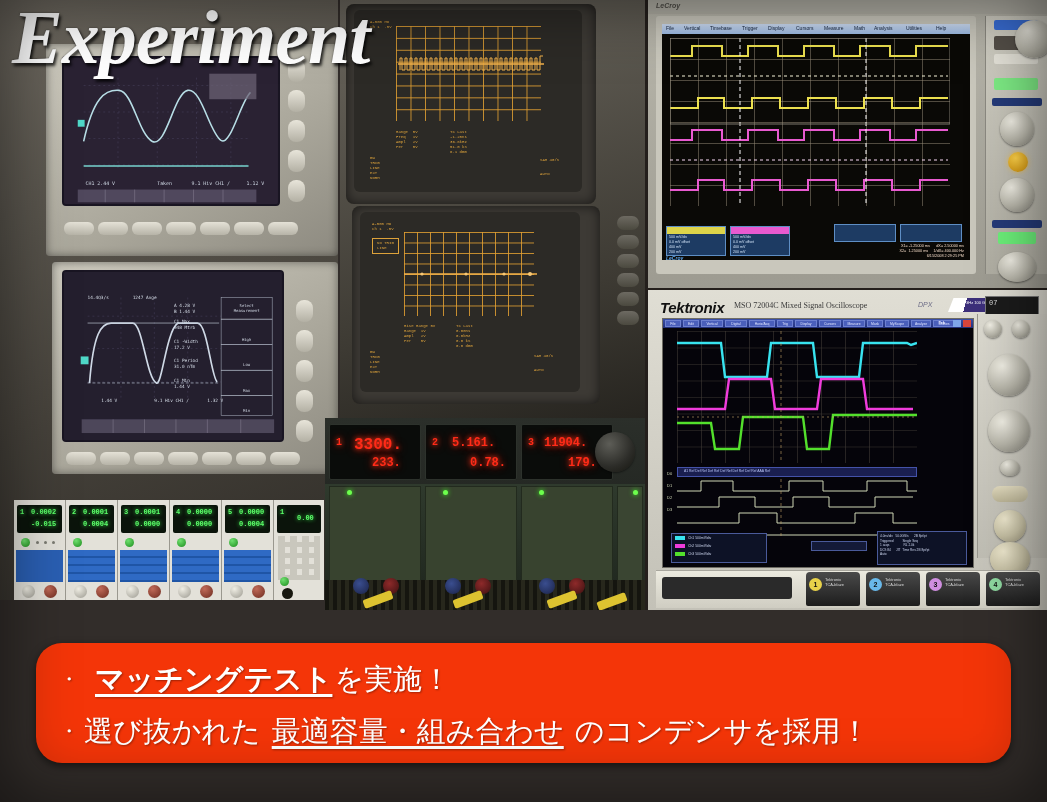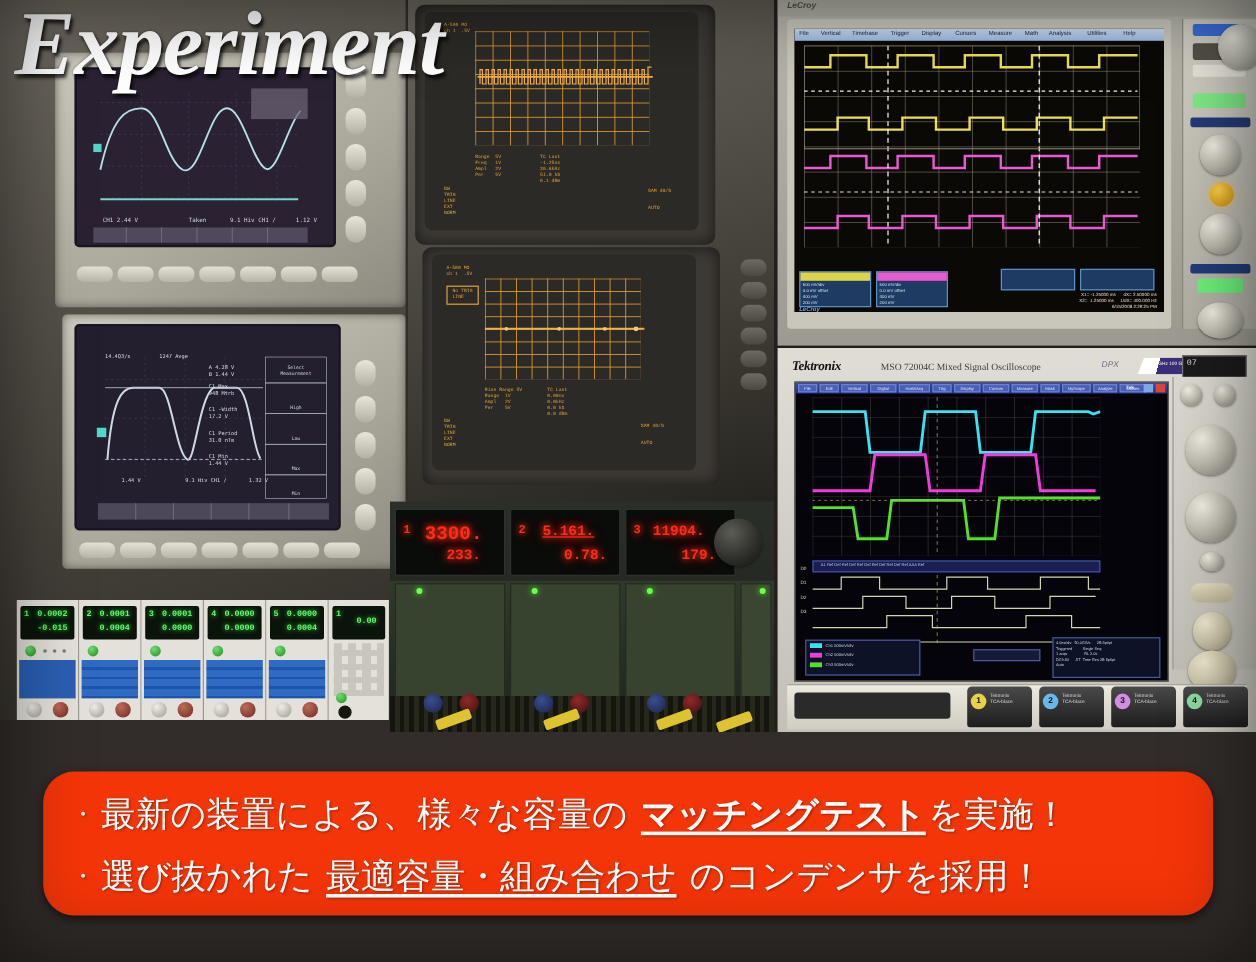--- a/index.html
+++ b/index.html
@@ -89,21 +89,21 @@
   .knob { position:absolute; border-radius:50%;
           background:radial-gradient(circle at 34% 28%,#f2f0e6,#b9b7ab 55%,#7f7d74);
           box-shadow:0 1px 2px rgba(0,0,0,.45); }
   .btn-lamp { position:absolute; border-radius:2px; }
 
   
   .ph-tek { left:648px; top:290px; width:399px; height:320px;
             background:linear-gradient(#e0ded4,#c3c1b7); }
   .tek-head { position:absolute; left:8px; top:6px; right:8px; height:18px; }
   .tek-brand { position:absolute; left:4px; top:3px; color:#111; font-weight:bold;
-               font-size:11px; font-style:italic; letter-spacing:-.3px;font-family:Liberation Serif, serif; }
+               font-size:15px; font-style:italic; letter-spacing:-.3px; }
   .tek-model { position:absolute; left:78px; top:5px; color:#3a3a3a; font-size:8px;
                font-family:"Liberation Serif", serif; }
   .tek-dpx { position:absolute; left:262px; top:5px; color:#6b6b86; font-size:7px;
              font-style:italic; }
   .tek-badge { position:absolute; left:292px; top:2px; width:46px; height:14px;
                background:linear-gradient(105deg,#fff 0 38%,#3c2f7a 38% 100%);
                clip-path:polygon(12% 0,100% 0,100% 100%,0 100%); }
   .tek-badge span { position:absolute; right:3px; top:2px; color:#fff; font-size:4px;
                     line-height:5px; text-align:right; }
   .tek-screen { position:absolute; left:14px; top:28px; width:312px; height:250px;
@@ -376,21 +376,21 @@
     </div>
 
     <div class="photo ph-led">
       <div class="led-unit" style="left:4px;top:6px;width:92px;height:56px;">
         <div class="led-txt" style="left:6px;top:12px;font-size:10px;">1</div>
         <div class="led-txt" style="left:24px;top:11px;font-size:16px;">3300.</div>
         <div class="led-txt" style="left:42px;top:31px;font-size:12px;">233.</div>
       </div>
       <div class="led-unit" style="left:100px;top:6px;width:92px;height:56px;">
         <div class="led-txt" style="left:6px;top:12px;font-size:10px;">2</div>
-        <div class="led-txt" style="left:26px;top:11px;font-size:12px;text-decoration:underline;">5.161.</div>
+        <div class="led-txt" style="left:26px;top:11px;font-size:12px;">5.161.</div>
         <div class="led-txt" style="left:44px;top:31px;font-size:12px;">0.78.</div>
       </div>
       <div class="led-unit" style="left:196px;top:6px;width:92px;height:56px;">
         <div class="led-txt" style="left:6px;top:12px;font-size:10px;">3</div>
         <div class="led-txt" style="left:22px;top:11px;font-size:12px;">11904.</div>
         <div class="led-txt" style="left:46px;top:31px;font-size:12px;">179.</div>
       </div>
       <div class="knob" style="right:10px;top:14px;width:40px;height:40px;
            background:radial-gradient(circle at 36% 30%,#5d5d57,#2c2c28 60%,#15150f);"></div>
 
@@ -701,21 +701,20 @@
       </div>
     </div>
 
   </div>
 
   <div class="title">Experiment</div>
 
   <div class="caption">
     <div class="cap-line">
       <span class="cap-bullet">・</span>
-      <span>最新の装置による、様々な容量の</span>
       <span class="sp"></span>
       <span class="u-bold">マッチングテスト</span>
       <span>を実施！</span>
     </div>
     <div class="cap-line">
       <span class="cap-bullet">・</span>
       <span>選び抜かれた</span>
       <span class="sp"></span>
       <span class="u-plain">最適容量・組み合わせ</span>
       <span class="sp"></span>

